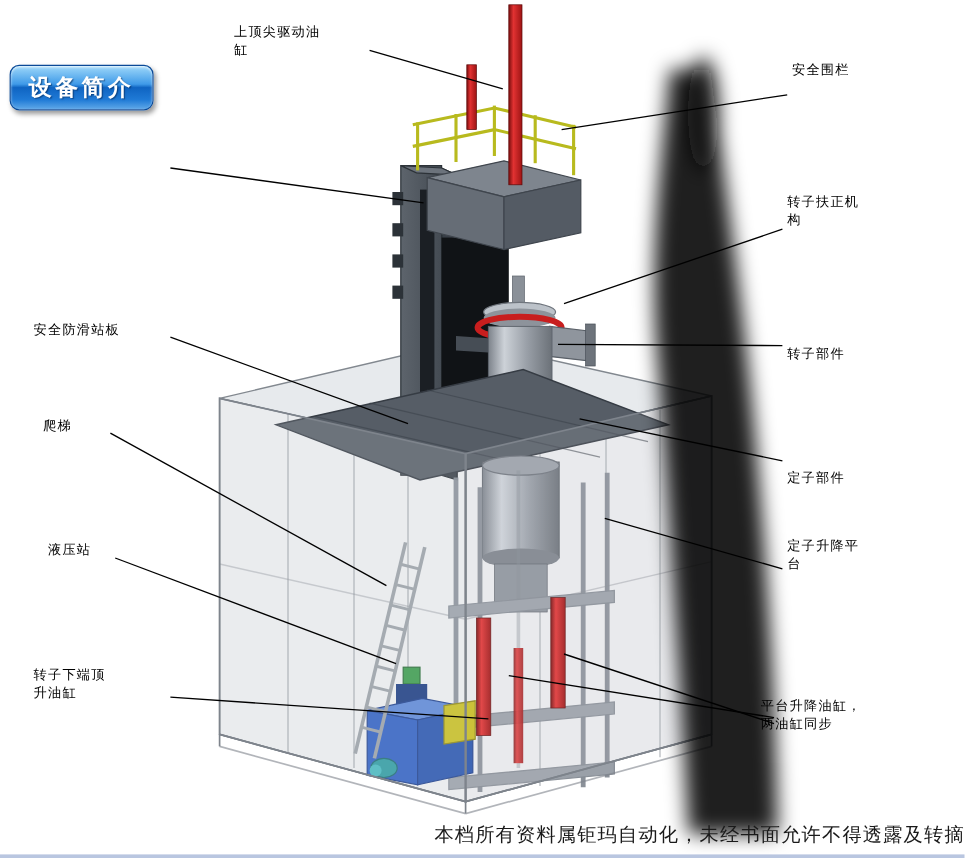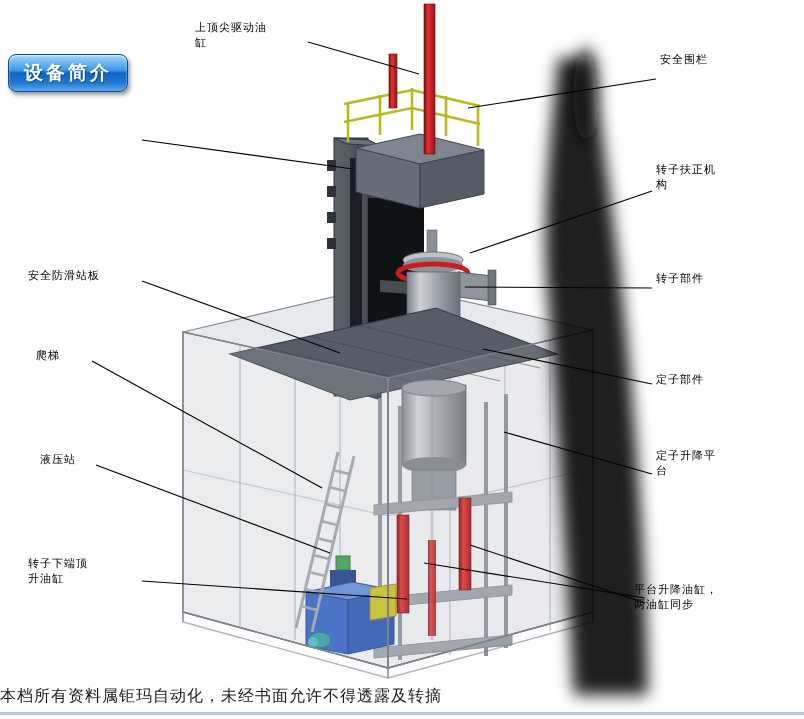--- a/index.html
+++ b/index.html
@@ -19,21 +19,21 @@
     padding:5px 15px;border-radius:8px;
     background:linear-gradient(180deg,#9ed8fa 0%,#3f9ae8 42%,#0f64c2 50%,#1f7ad6 78%,#5fa8e8 100%);
     border:1px solid #0b4a98;
     box-shadow:2px 3px 4px rgba(0,0,0,.4), inset 0 1px 2px rgba(255,255,255,.8);
     color:#fff;font-size:19px;font-weight:bold;letter-spacing:3px;
     text-shadow:1px 1px 1px rgba(0,40,90,.6);
     margin-top:28px;
   }
   .footer{
     position:absolute;z-index:3;left:0;top:686px;width:100%;
-    text-align:left;color:#1a1a1a;font-size:16px;letter-spacing:1px;
+    text-align:right;color:#1a1a1a;font-size:16px;letter-spacing:1px;
   }
   .bottom-rule{
     position:absolute;z-index:3;left:0;top:712px;width:804px;height:3px;background:#b9c6e0;
   }
 </style>
 </head>
 <body>
 
 <div id="canvas">
 
@@ -224,25 +224,25 @@
 缸</div>
 
   <div class="label" style="left:660px;top:52px">安全围栏</div>
 
 
   <div class="label" style="left:656px;top:162px;width:135px">转子扶正机
 构</div>
 
   <div class="label" style="left:28px;top:268px">安全防滑站板</div>
 
-  <div class="label" style="left:656px;top:271px">转子部件</div>
+  <div class="label" style="left:656px;top:288px">转子部件</div>
 
   <div class="label" style="left:36px;top:348px">爬梯</div>
 
-  <div class="label" style="left:656px;top:372px">定子部件</div>
+  <div class="label" style="left:656px;top:392px">定子部件</div>
 
   <div class="label" style="left:40px;top:452px">液压站</div>
 
   <div class="label" style="left:656px;top:448px;width:135px">定子升降平
 台</div>
 
   <div class="label" style="left:28px;top:556px;width:145px">转子下端顶
 升油缸</div>
 
   <div class="label" style="left:634px;top:582px;width:152px">平台升降油缸，

